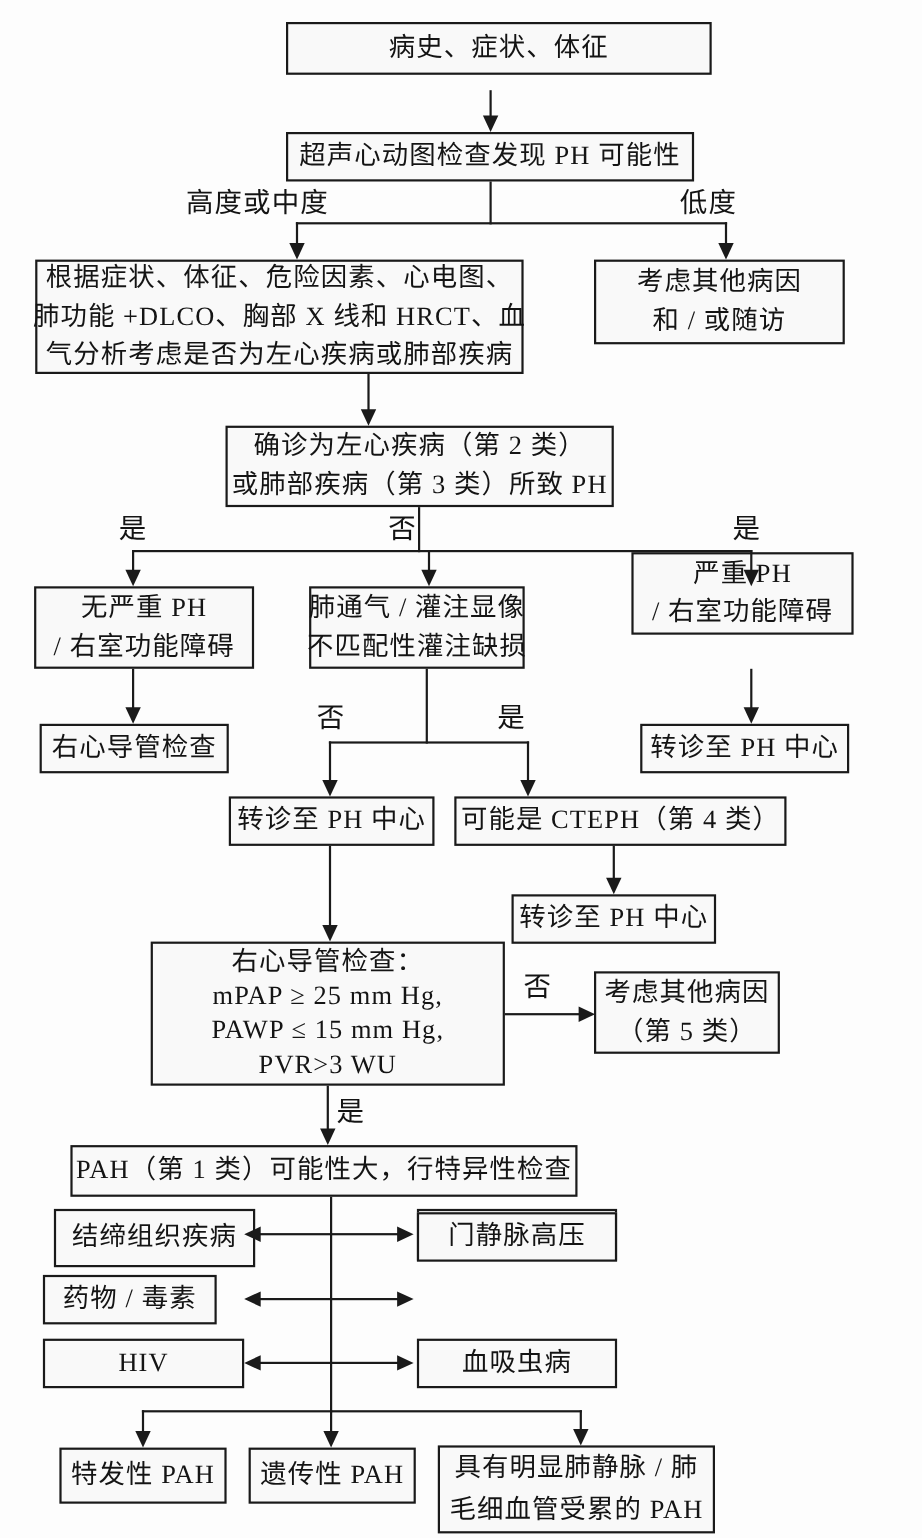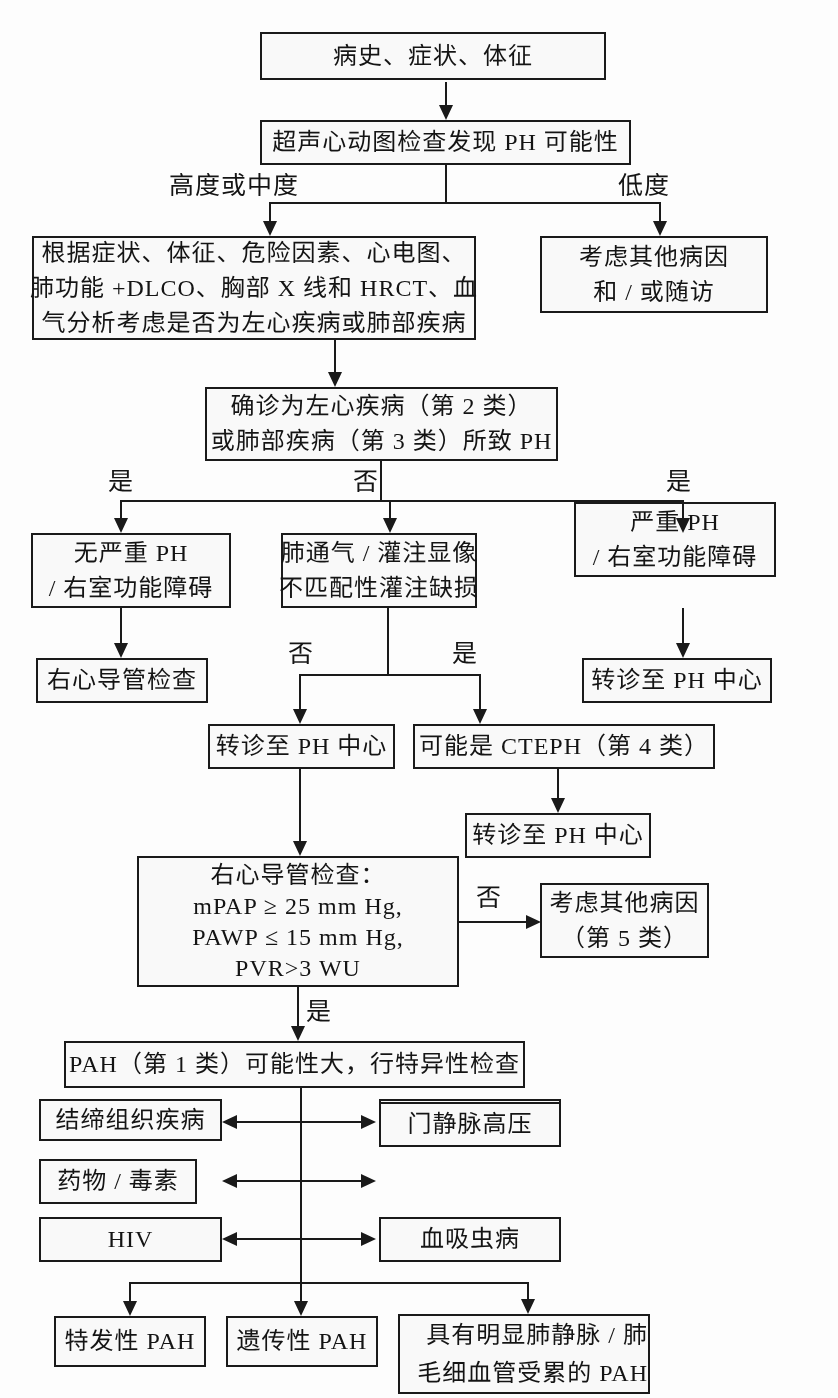--- a/index.html
+++ b/index.html
@@ -20,42 +20,42 @@
     border:2px solid #1a1a1a;
     background:#f9f9f9;
     display:flex;flex-direction:column;
     align-items:center;justify-content:center;
     text-align:center;
     font-size:24px;line-height:35px;
     letter-spacing:1px;
     white-space:nowrap;
   }
   .box.tight{line-height:31px;}
-  .box.wideln{line-height:38px;align-items:flex-end;}
+  .box.wideln{line-height:38px;}
   .lbl{
     position:absolute;
     font-size:25px;line-height:28px;
     text-align:center;
     letter-spacing:1px;
     white-space:nowrap;
   }
   .vl,.hl{position:absolute;background:#1a1a1a;}
   .vl{width:2px;}
   .hl{height:2px;}
   .ah{position:absolute;width:0;height:0;}
   .ah-d{border-left:7px solid transparent;border-right:7px solid transparent;border-top:15px solid #1a1a1a;}
   .ah-r{border-top:7px solid transparent;border-bottom:7px solid transparent;border-left:15px solid #1a1a1a;}
   .ah-l{border-top:7px solid transparent;border-bottom:7px solid transparent;border-right:15px solid #1a1a1a;}
 </style>
 </head>
 <body>
 
 <div class="canvas">
 
-  <div class="box" style="left:260px;top:32px;width:346px;height:48px">
+  <div class="box" style="left:260px;top:20px;width:387px;height:48px">
     <span>病史、症状、体征</span>
   </div>
 
   <div class="box" style="left:32px;top:236px;width:444px;height:104px">
     <span>根据症状、体征、危险因素、心电图、</span>
     <span>肺功能 +DLCO、胸部 X 线和 HRCT、血</span>
     <span>气分析考虑是否为左心疾病或肺部疾病</span>
   </div>
 
   <div class="box" style="left:260px;top:120px;width:371px;height:45px">
@@ -116,21 +116,21 @@
 
   <div class="box" style="left:540px;top:883px;width:169px;height:75px">
     <span>考虑其他病因</span>
     <span>（第 5 类）</span>
   </div>
 
   <div class="box" style="left:64px;top:1041px;width:461px;height:47px">
     <span>PAH（第 1 类）可能性大，行特异性检查</span>
   </div>
 
-  <div class="box" style="left:39px;top:1099px;width:183px;height:42px">
+  <div class="box" style="left:49px;top:1099px;width:183px;height:53px">
     <span>结缔组织疾病</span>
   </div>
   <div class="box" style="left:379px;top:1099px;width:182px;height:47px">
     <span>先心病</span>
   </div>
 
   <div class="box" style="left:39px;top:1159px;width:158px;height:45px">
     <span>药物 / 毒素</span>
   </div>
   <div class="box" style="left:379px;top:1102px;width:182px;height:45px">

